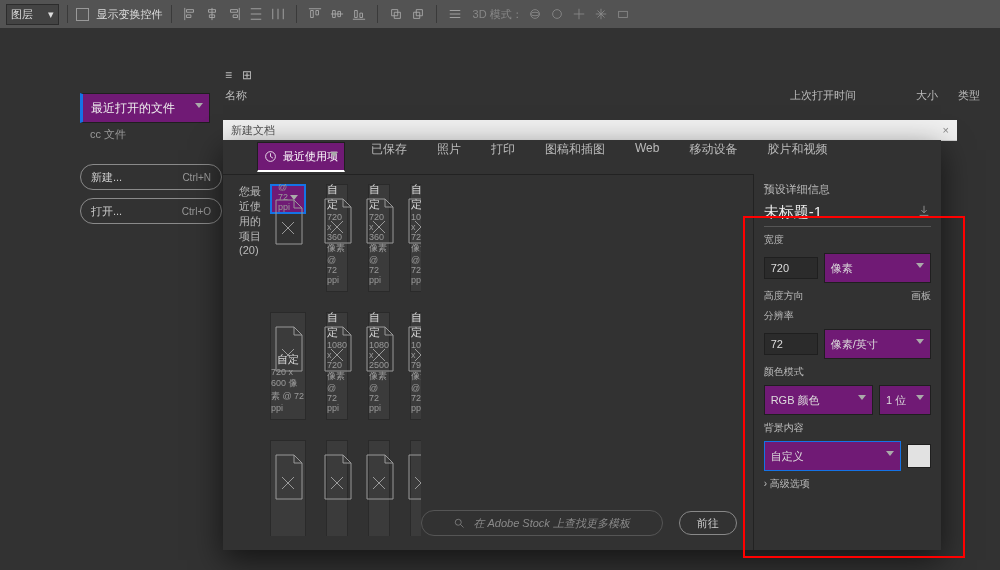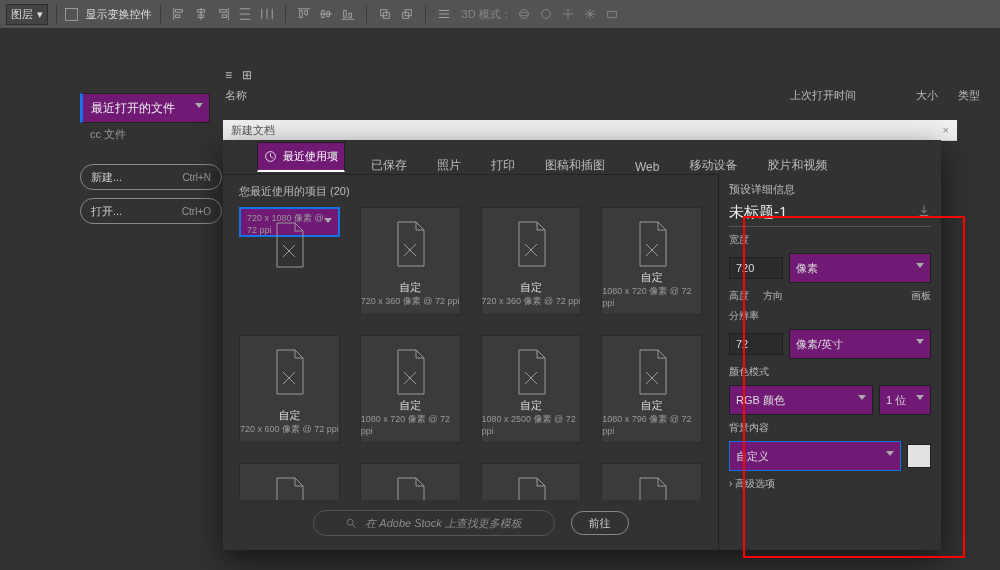--- a/index.html
+++ b/index.html
@@ -1,43 +1,43 @@
 <!DOCTYPE html>
 <html><head>
 <meta charset="utf-8">
 <style>
 html,body{margin:0;padding:0;width:1000px;height:570px;background:#323232;font-family:"Microsoft YaHei",Arial,sans-serif;overflow:hidden;color:#ccc;font-size:12px}
 
 .toolbar{height:28px;background:#535353;border-bottom:1px solid #282828;display:flex;align-items:center;padding:0 6px;gap:2px}
-.tb-select{background:#434343;color:#ddd;font-size:11px;padding:2px 4px;border:1px solid #2c2c2c;display:flex;align-items:center;gap:4px}
+.tb-select{background:#434343;color:#ddd;font-size:11px;padding:2px 4px;border:1px solid #2c2c2c;display:flex;align-items:center;gap:15px}
 .tb-label{font-size:11px;color:#ddd;margin-left:6px}
 .tb-sep{width:1px;height:18px;background:#3a3a3a;margin:0 6px}
 .tb-btn{width:20px;height:20px;display:flex;align-items:center;justify-content:center;color:#bbb}
 .tb-btn svg{width:14px;height:14px}
 
 .start{position:absolute;left:0;top:28px;right:0;bottom:0;background:#323232}
 .left-nav{position:absolute;left:80px;top:65px;width:130px}
 .left-nav .item{font-size:12px;color:#bbb;padding:4px 0}
 .left-nav .item.sel{color:#eee;border-left:3px solid #1473e6;padding-left:8px}
 .left-nav .sub{font-size:11px;color:#999;padding:4px 0 14px 10px}
 .pill{border:1px solid #8a8a8a;border-radius:14px;height:24px;width:120px;display:flex;align-items:center;justify-content:space-between;padding:0 10px;margin-top:8px;color:#ccc;font-size:11px}
 .pill .sc{color:#999;font-size:10px}
 .list-header{position:absolute;left:225px;top:60px;right:20px;display:flex;font-size:11px;color:#bbb;align-items:center}
 .list-header .spacer{flex:1}
 .view-toggle{position:absolute;left:225px;top:40px;display:flex;gap:10px;color:#bbb}
 
 .modal-titlebar{position:absolute;left:223px;top:120px;width:718px;height:20px;background:#f0f0f0;color:#555;font-size:11px;display:flex;align-items:center;padding:0 8px;border-bottom:1px solid #cfcfcf}
 .modal-titlebar .x{margin-left:auto;color:#888}
 .modal{position:absolute;left:223px;top:140px;width:718px;height:410px;background:#323232;box-shadow:0 10px 30px rgba(0,0,0,.6)}
 .tabs{height:34px;border-bottom:1px solid #222;display:flex;align-items:center;gap:22px;padding:0 34px;color:#bbb;font-size:12px}
-.tab{display:flex;align-items:flex-end;gap:6px;padding:0 4px;height:33px}
+.tab{display:flex;align-items:flex-start;gap:6px;padding:0 4px;height:33px}
 .tab.sel{color:#fff;border-bottom:2px solid #fff}
 .tab .clk{width:13px;height:13px}
 .mbody{position:absolute;top:34px;left:0;right:0;bottom:0;display:flex}
-.presets{flex:1;padding:10px 16px 14px 16px;display:flex;flex-direction:column}
+.presets{flex:1;padding:10px 16px 14px 16px;display:flex;flex-direction:row}
 .presets-title{font-size:11px;color:#bbb;margin-bottom:8px}
 .grid{display:grid;grid-template-columns:repeat(4,1fr);gap:20px;overflow:hidden}
 .card{height:100px;background:#3b3b3b;border:1px solid #2a2a2a;display:flex;flex-direction:column;align-items:center;justify-content:flex-end;padding-bottom:6px;position:relative}
 .card.sel{border:2px solid #1473e6}
 .card .doc-ico{position:absolute;top:12px}
 .card .nm{font-size:11px;color:#ddd}
 .card .sub{font-size:9px;color:#999}
 .search-row{margin-top:auto;display:flex;justify-content:center;align-items:center;gap:16px;padding-top:10px}
 .search-pill{border:1px solid #555;border-radius:16px;height:24px;width:240px;display:flex;align-items:center;justify-content:center;gap:8px;color:#8a8a8a;font-size:11px;font-style:italic}
 .go-pill{border:1px solid #888;border-radius:14px;height:22px;width:56px;display:flex;align-items:center;justify-content:center;color:#ccc;font-size:11px}
@@ -354,21 +354,21 @@
       </div>
 
       <div class="lbl">宽度</div>
       <div class="row">
         <input class="inp" style="width: 54px;" value="720">
         <div class="sel" style="flex:1">
             <span>像素</span>
           </div>
       </div>
 
-      <div class="row" style="gap:14px">
+      <div class="row" style="gap:0">
         <span class="lbl">高度</span>
         <span class="lbl">方向</span>
         <span class="lbl" style="margin-left:auto">画板</span>
       </div>
 
       <div class="lbl">分辨率</div>
       <div class="row">
         <input class="inp" style="width: 54px;" value="72">
         <div class="sel" style="flex:1">
             <span>像素/英寸</span>

